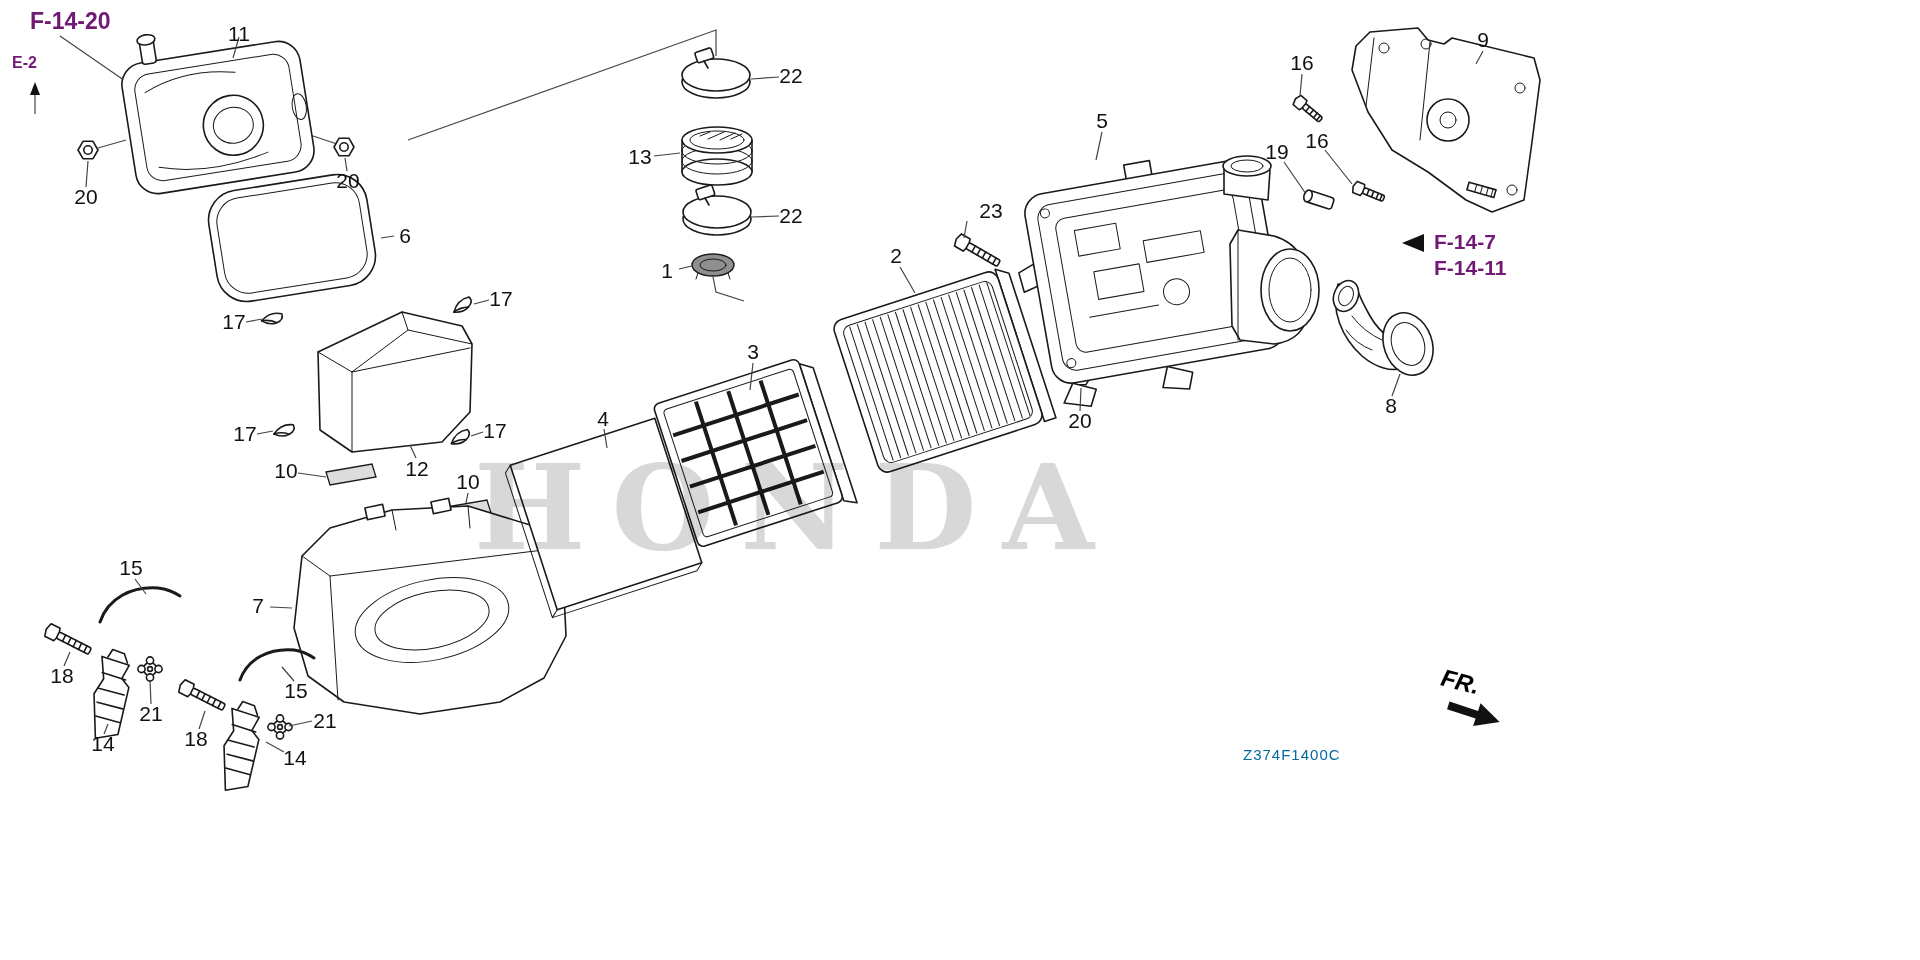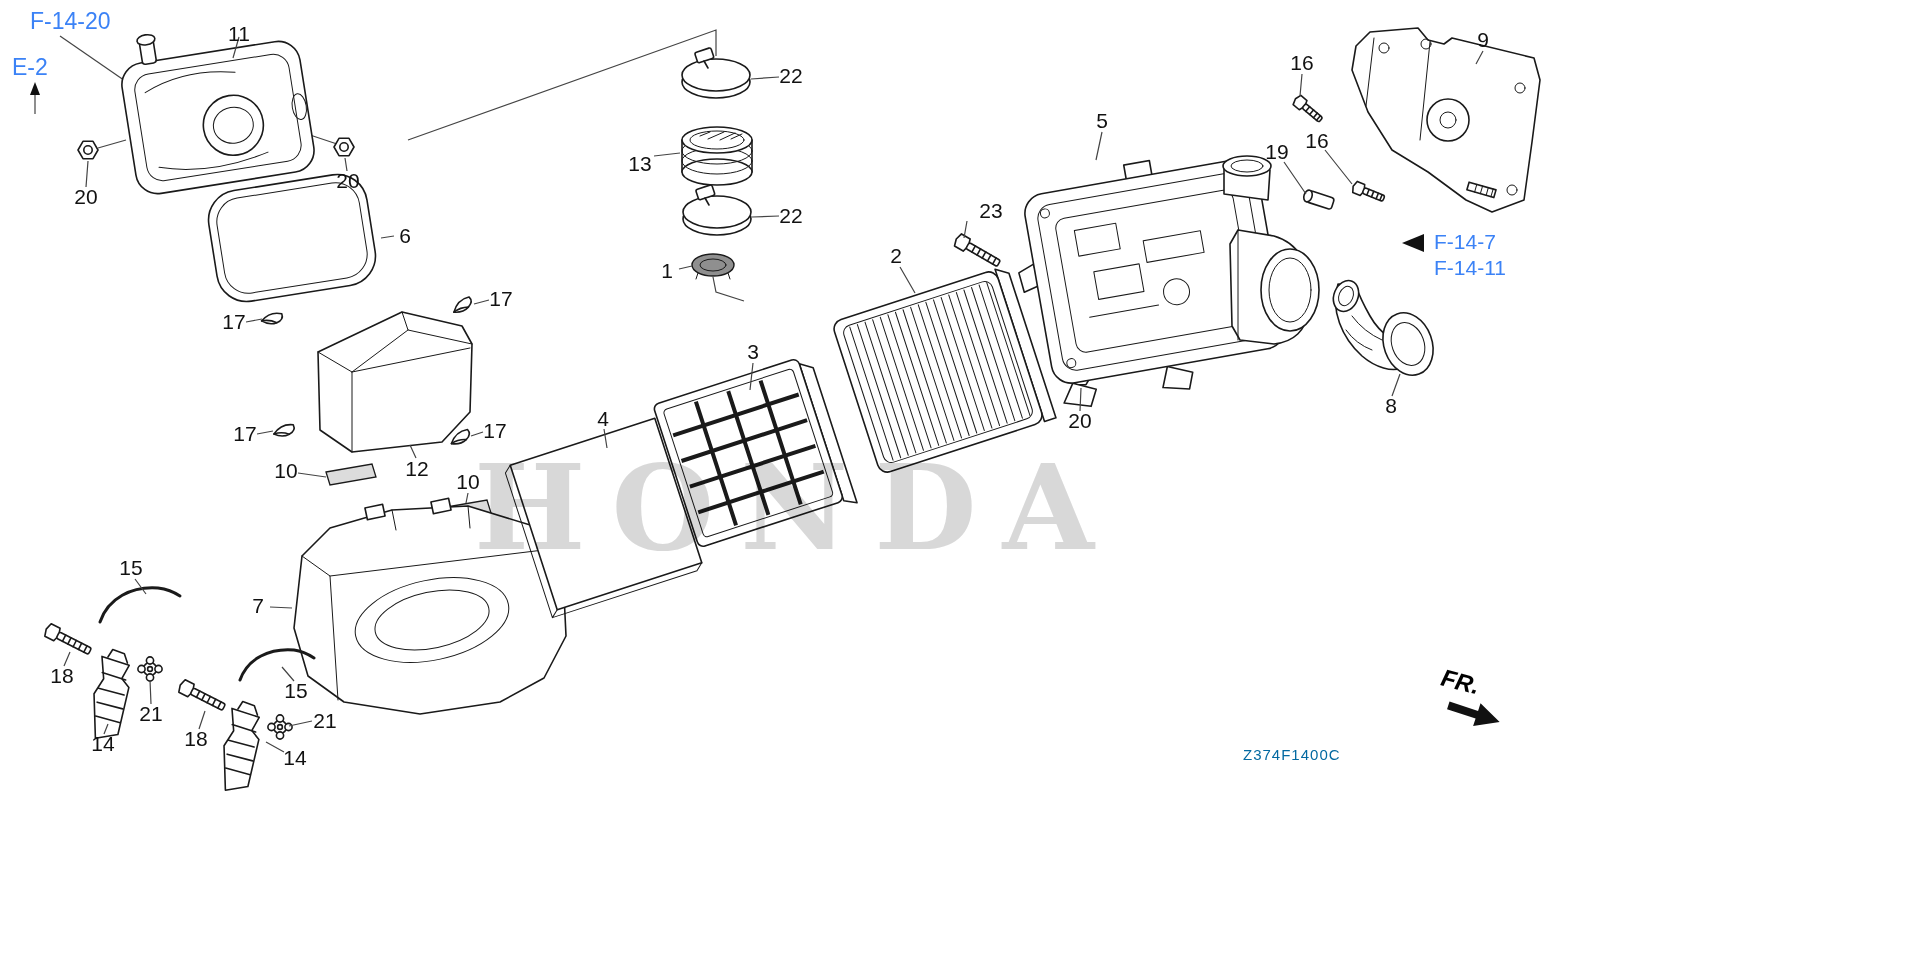--- a/index.html
+++ b/index.html
@@ -7,21 +7,21 @@
   body { width:1920px; height:960px; overflow:hidden; }
   .stage { position:relative; width:1920px; height:960px; background:#fff;
            font-family:"Liberation Sans","DejaVu Sans",sans-serif; }
   svg.diagram { position:absolute; left:0; top:0; z-index:1; }
   .watermark { position:absolute; left:474px; top:438px; z-index:2;
                font-family:"DejaVu Serif","Liberation Serif",serif; font-weight:700;
                font-size:118px; letter-spacing:26px; color:#cfcfcf;
                mix-blend-mode:multiply; opacity:.8; pointer-events:none;text-align:right; }
   .overlay { position:absolute; left:0; top:0; width:1920px; height:960px; z-index:3; pointer-events:none; }
   .callout { position:absolute; transform:translate(-50%,-50%); font-size:21px; color:#111; white-space:nowrap; }
-  .ref-label { position:absolute; font-weight:400; color:#3b82f6; white-space:nowrap; }
+  .ref-label { position:absolute; font-weight:700; color:#701a75; white-space:nowrap; }
   .fr-label { position:absolute; left:1441px; top:668px; font-weight:700; font-style:italic;
               font-size:24px; color:#000; transform:rotate(14deg); }
   .part-code { position:absolute; left:1243px; top:746px; font-size:15px; letter-spacing:1px; color:#0369a1; }
 
   svg .ln    { fill:none; stroke:#1a1a1a; stroke-width:1.6; stroke-linecap:round; stroke-linejoin:round; }
   svg .fillw { fill:#fff; stroke:#1a1a1a; stroke-width:1.6; stroke-linecap:round; stroke-linejoin:round; }
   svg .gray  { fill:#dcdcdc; stroke:#1a1a1a; stroke-width:1.3; }
   svg .dark  { fill:#8f8f8f; stroke:#1a1a1a; stroke-width:1.4; }
   svg .lattice { fill:none; stroke:#1a1a1a; stroke-width:4; }
   svg .leader  { fill:none; stroke:#444; stroke-width:1.2; }
@@ -277,33 +277,33 @@
       <span class="callout" style="left: 258px; top: 606px;">7</span>
       <span class="callout" style="left: 131px; top: 568px;">15</span>
       <span class="callout" style="left: 296px; top: 691px;">15</span>
       <span class="callout" style="left: 62px; top: 676px;">18</span>
       <span class="callout" style="left: 196px; top: 739px;">18</span>
       <span class="callout" style="left: 103px; top: 744px;">14</span>
       <span class="callout" style="left: 295px; top: 758px;">14</span>
       <span class="callout" style="left: 151px; top: 714px;">21</span>
       <span class="callout" style="left: 325px; top: 721px;">21</span>
       <span class="callout" style="left: 791px; top: 76px;">22</span>
-      <span class="callout" style="left: 640px; top: 164px;">13</span>
+      <span class="callout" style="left: 640px; top: 157px;">13</span>
       <span class="callout" style="left: 791px; top: 216px;">22</span>
       <span class="callout" style="left: 667px; top: 271px;">1</span>
       <span class="callout" style="left: 603px; top: 419px;">4</span>
       <span class="callout" style="left: 753px; top: 352px;">3</span>
       <span class="callout" style="left: 896px; top: 256px;">2</span>
       <span class="callout" style="left: 1102px; top: 121px;">5</span>
       <span class="callout" style="left: 967px; top: 211px; margin-left: 24px;">23</span>
       <span class="callout" style="left: 1080px; top: 421px;">20</span>
       <span class="callout" style="left: 1277px; top: 152px;">19</span>
       <span class="callout" style="left: 1302px; top: 63px;">16</span>
       <span class="callout" style="left: 1317px; top: 141px;">16</span>
       <span class="callout" style="left: 1483px; top: 40px;">9</span>
       <span class="callout" style="left: 1391px; top: 406px;">8</span>
       <span class="ref-label" style="left: 30px; top: 8px; font-size: 23px;">F-14-20</span>
-      <span class="ref-label" style="left: 12px; top: 54px; font-size: 23px;">E-2</span>
+      <span class="ref-label" style="left: 12px; top: 54px; font-size: 16px;">E-2</span>
       <span class="ref-label" style="left: 1434px; top: 230px; font-size: 21px;">F-14-7</span>
       <span class="ref-label" style="left: 1434px; top: 256px; font-size: 21px;">F-14-11</span>
     </div>
 
 </div>
 
 </body></html>

